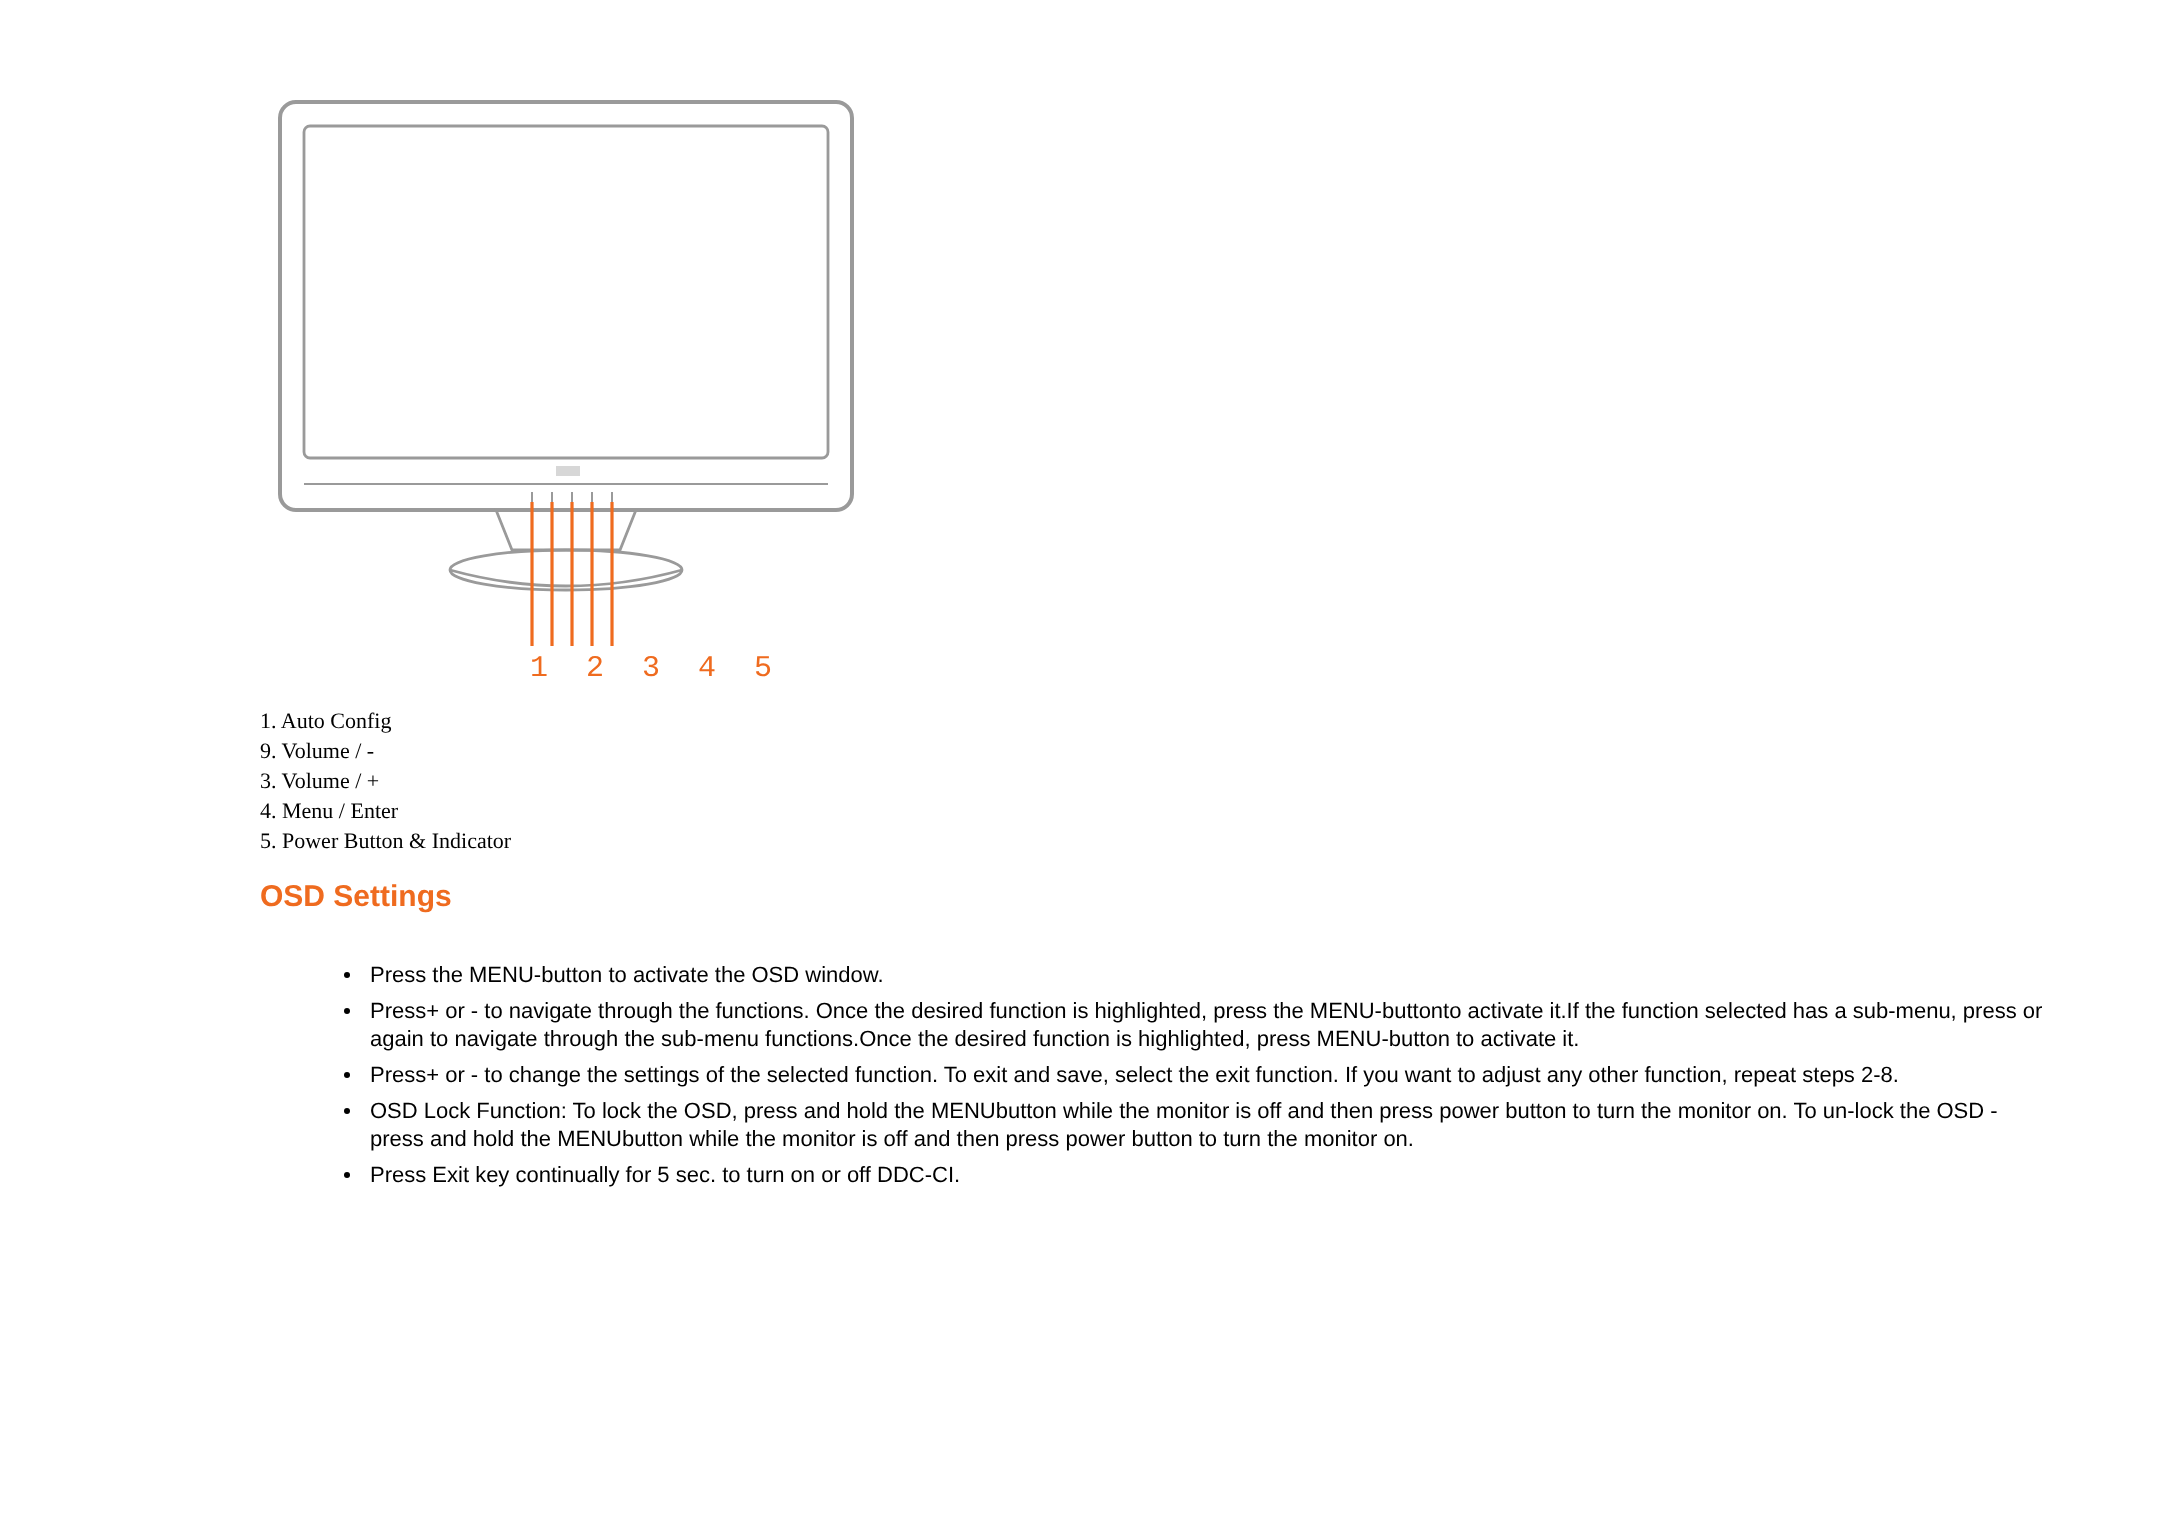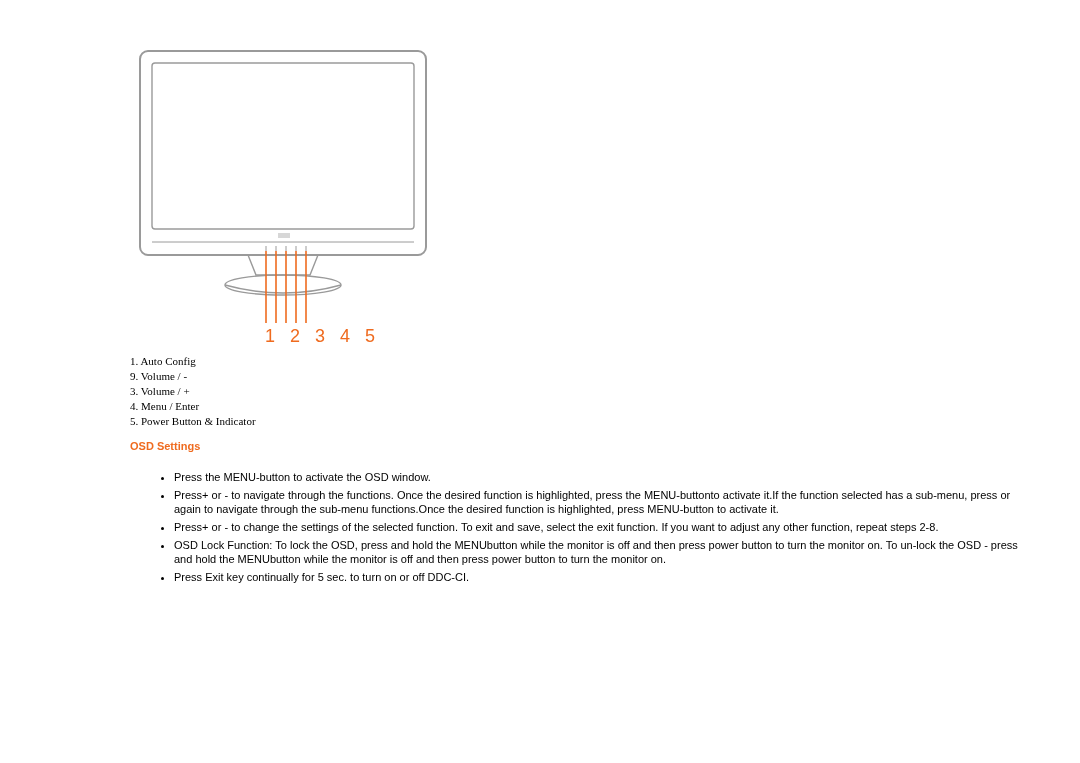--- a/index.html
+++ b/index.html
@@ -24,48 +24,48 @@
     height: 300px;
   }
   .figure svg {
     width: 310px;
     height: 300px;
   }
   .numbers {
     position: absolute;
     left: 265px;
     top: 326px;
-    font-size: 18px;
+    font-size: 15px;
     color: #ef6b1f;
     letter-spacing: 5px;
-    font-family: Liberation Sans, sans-serif;
+    font-family: Liberation Mono, monospace;
   }
   .legend {
     position: absolute;
     left: 130px;
     top: 354px;
     line-height: 15px;
   }
   .legend div { white-space: nowrap; font-family: Liberation Serif, serif; }
   .section-title {
     position: absolute;
     left: 130px;
     top: 440px;
     color: #ef6b1f;
     font-weight: bold;
-    font-size: 11px;
+    font-size: 15px;
   }
   .osd-list {
     position: absolute;
     left: 152px;
     top: 466px;
     width: 890px;
   }
   .osd-list ul {
-    margin: 4px;
+    margin: 15px;
     padding-left: 18px;
   }
   .osd-list li {
     margin-bottom: 4px;
     line-height: 14px;
   }
 </style>
 </head>
 <body>
 

